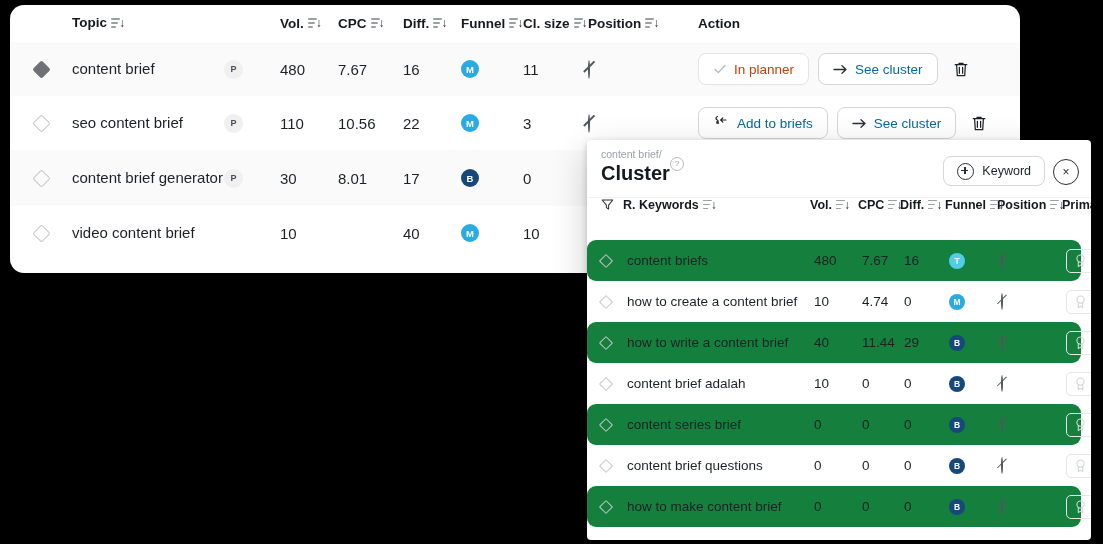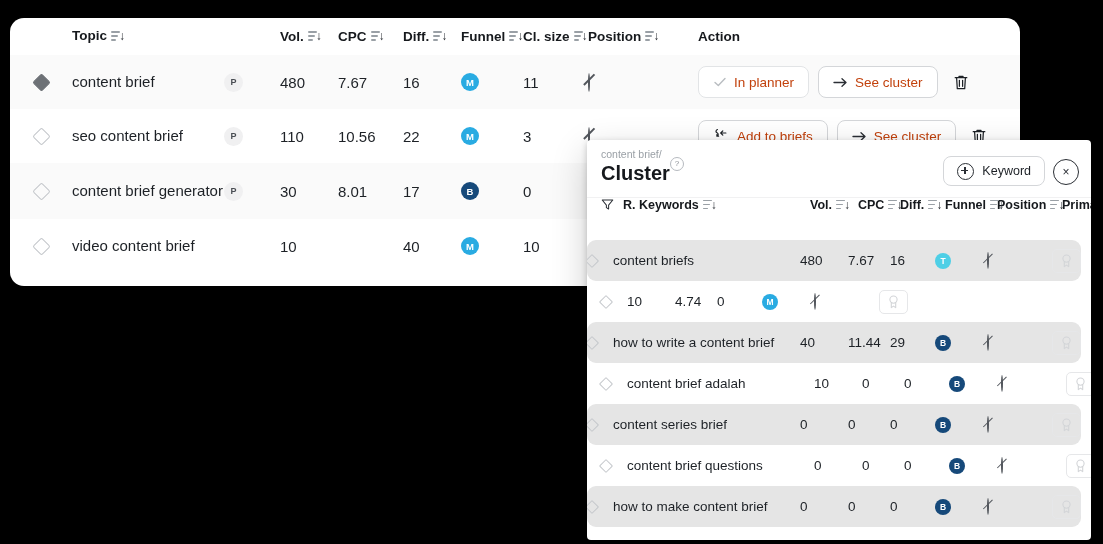--- a/index.html
+++ b/index.html
@@ -6,21 +6,21 @@
   body{
     width:1103px;height:544px;overflow:hidden;
     background:#000000;
     font-family:"Liberation Sans", sans-serif;
     -webkit-font-smoothing:antialiased;
   }
   .stage{position:relative;width:1103px;height:544px;}
 
   
   .main-card{
-    position:absolute;left:10px;top:18px;width:1010px;height:268px;
+    position:absolute;left:10px;top:5px;width:1010px;height:268px;
     background:#ffffff;border-radius:14px;
     box-shadow:0 1px 3px rgba(0,0,0,.18), 0 6px 18px rgba(0,0,0,.12);
     overflow:hidden;
   }
   .mt-head{
     display:flex;align-items:center;height:37px;padding:0 0 0 0;
     font-size:13.5px;font-weight:bold;color:#16191d;
   }
   .mt-row{
     display:flex;align-items:center;min-height:54px;
@@ -68,21 +68,21 @@
     position:relative;box-sizing:border-box;
   }
   .noicon:after{
     content:"";position:absolute;left:50%;top:-1.1px;width:1.5px;height:15px;
     background:#52565c;transform:translateX(-50%) rotate(45deg);transform-origin:center;
   }
 
   .btn{
     display:inline-flex;align-items:center;gap:7px;
     height:32px;padding:0 14px;border:1px solid #d4d6d9;border-radius:8px;
-    background:#fff;font-size:13.5px;color:#c2410c;white-space:nowrap;cursor:pointer;
+    background:#fff;font-size:13.5px;color:#0369a1;white-space:nowrap;cursor:pointer;
   }
   .btn.muted{color:#c2410c;border-color:#e2e4e6;}
   .btn svg{display:block;}
   .trash{
     width:28px;height:28px;display:flex;align-items:center;justify-content:center;cursor:pointer;
   }
 
   
   .panel{
     position:absolute;left:587px;top:140px;width:504px;height:400px;
@@ -114,21 +114,21 @@
   .closebtn{
     width:24px;height:24px;border-radius:50%;border:1.3px solid #2b2f35;margin-left:8px;margin-top:3px;
     display:flex;align-items:center;justify-content:center;font-size:12px;color:#2b2f35;cursor:pointer;flex:0 0 24px;
   }
 
   .ph-head{
     display:flex;align-items:flex-start;height:42px;font-size:12.5px;font-weight:bold;color:#16191d;
     padding-left:14px;box-sizing:border-box;
   }
   .p-row{display:flex;align-items:center;height:41px;font-size:13.5px;color:#1d2126;padding-left:14px;box-sizing:border-box;}
-  .p-row.alt{background:#e5e5e5;border-radius:9px;margin-right:10px;justify-content:flex-end;}
+  .p-row.alt{background:#15803d;border-radius:9px;margin-right:10px;}
   .pc-mark{width:26px;flex:0 0 26px;display:flex;align-items:center;}
   .pc-kw{width:187px;flex:0 0 187px;}
   .pc-vol{width:48px;flex:0 0 48px;}
   .pc-cpc{width:42px;flex:0 0 42px;}
   .pc-diff{width:45px;flex:0 0 45px;}
   .pc-funnel{width:52px;flex:0 0 52px;}
   .pc-pos{width:65px;flex:0 0 65px;}
   .pc-prim{flex:1 1 auto;}
   .pdiamond{width:10px;height:10px;transform:rotate(45deg);border:1.3px solid #c4c7cb;border-radius:1px;box-sizing:border-box;}
   .p-noicon{width:14px;height:14px;border-radius:50%;border:1.3px solid #52565c;position:relative;box-sizing:border-box;}
@@ -460,20 +460,21 @@
                 <path d="M3.3 7.6 L3.3 12.6 L5.5 11.1 L7.7 12.6 L7.7 7.6" fill="none" stroke="#d3d5d8" stroke-width="1.1" stroke-linejoin="round"></path>
               </svg>
           </span>
         </div>
       </div>
 
       <div class="p-row">
         <div class="pc-mark">
             <span class="pdiamond"></span>
           </div>
+        <div class="pc-kw">how to create a content brief</div>
         <div class="pc-vol">10</div>
         <div class="pc-cpc">4.74</div>
         <div class="pc-diff">0</div>
         <div class="pc-funnel">
             <span class="p-fbadge" style="background:#29abe2">M</span>
           </div>
         <div class="pc-pos"><span class="p-noicon"></span></div>
         <div class="pc-prim">
           <span class="awardbox">
             <svg width="11" height="14" viewBox="0 0 11 14">

